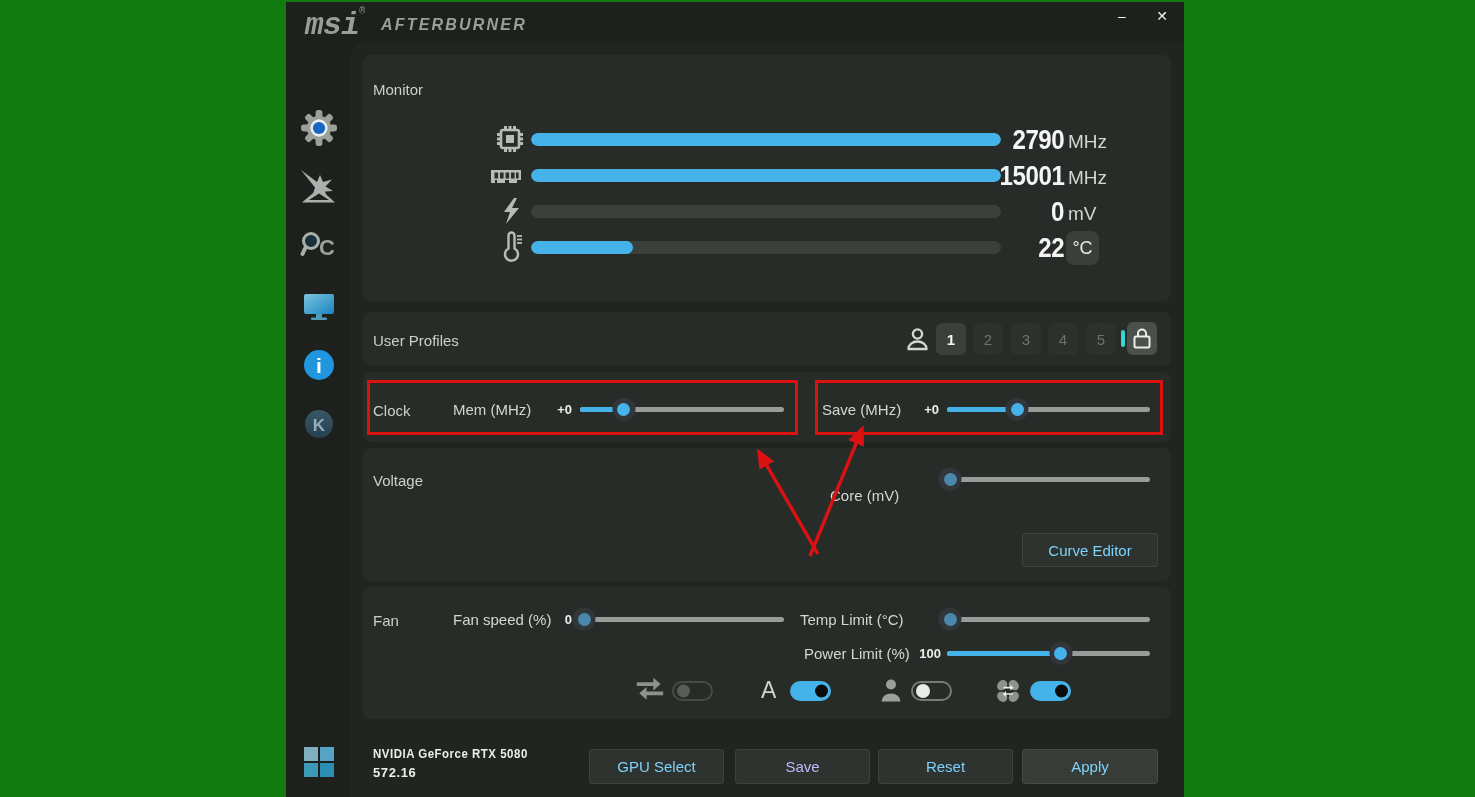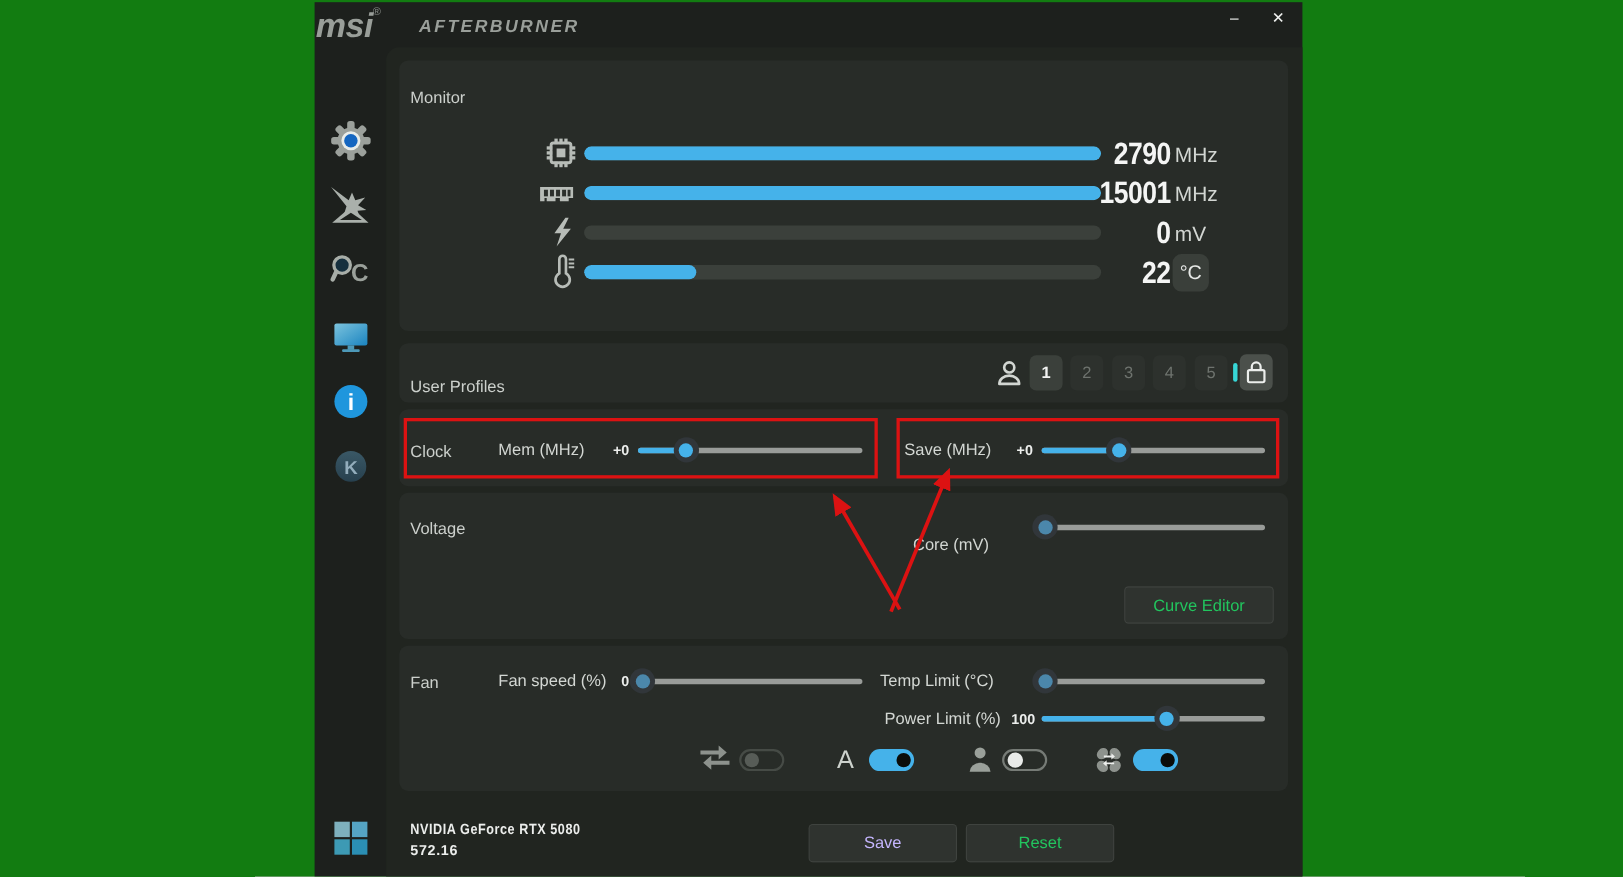--- a/index.html
+++ b/index.html
@@ -45,21 +45,21 @@
   
   .sl-track{height:5px;border-radius:3px;background:#999c99;}
   .sl-fill{position:absolute;left:0;top:0;height:5px;border-radius:3px;background:#45b2ea;}
   .sl-knob{position:absolute;top:50%;width:23px;height:23px;border-radius:50%;
     background:#31363a;transform:translate(-50%,-50%);}
   .sl-knob::after{content:"";position:absolute;left:50%;top:50%;width:13px;height:13px;
     border-radius:50%;background:#45b2ea;transform:translate(-50%,-50%);}
   .sl-knob.dim::after{background:#4b87ab;}
   
   .btn{background:#2f332f;border:1px solid rgba(255,255,255,0.08);border-radius:4px;
-    display:flex;align-items:center;justify-content:center;font-size:15px;color:#22c55e;}
+    display:flex;align-items:center;justify-content:center;font-size:15px;color:#7dd3fc;}
   .btn.lighter{background:#383c38;}
   .btn.disabled{color:#c4b5fd;}
   
   .pill{width:41px;height:20px;border-radius:10px;box-sizing:border-box;}
   .pill .knob{position:absolute;top:50%;transform:translateY(-50%);
     width:13px;height:13px;border-radius:50%;}
   .pill.on{background:#45b2ea;}
   .pill.on .knob{right:3px;background:#0b0d0b;}
   .pill.off-dim{border:2px solid #464b46;}
   .pill.off-dim .knob{left:3px;background:#575c57;}
@@ -72,21 +72,21 @@
   svg text{font-family:"Liberation Sans",sans-serif;}
 </style>
 </head>
 <body>
 
 <div id="stage">
 
   <div id="win" class="abs"></div>
   <div id="content-wrap" class="abs"></div>
 
-  <div class="abs" style="left:287px;top:6px;">
+  <div class="abs" style="left:305px;top:6px;font-family:Liberation Mono, monospace;">
     <span class="brand-msi">msi</span><span class="brand-sup">®</span>
   </div>
   <div class="abs brand-app" style="left:381px;top:17px;">AFTERBURNER</div>
   <div class="abs winbtn" style="left:1105px;top:3px;">–</div>
   <div class="abs winbtn" style="left:1145px;top:3px;">✕</div>
 
   <div class="abs side-ic" style="left:297px;top:106px;">
     <svg width="38" height="38" viewBox="0 0 36 36">
       <g fill="#9ba09b">
         <circle cx="18" cy="18" r="11.5"></circle>
@@ -231,21 +231,21 @@
       </g>
     </svg>
   </div>
   <div class="abs bar-track" style="left:531px;top:241px;width:470px;">
     <div class="bar-fill" style="width: 21.7%;"></div>
   </div>
   <div class="abs mon-val" style="left:944px;top:234px;width:120px;"><span>22</span></div>
   <div class="abs unit-badge" style="left:1066px;top:231px;">°C</div>
 
   <div class="abs panel" style="top:312px;height:54px;"></div>
-  <div class="abs panel-title" style="left:373px;top:343px;">User Profiles</div>
+  <div class="abs panel-title" style="left:373px;top:332px;">User Profiles</div>
   <div class="abs" style="left:904px;top:326px;">
     <svg width="27" height="27" viewBox="0 0 27 27">
       <g stroke="#d2d6d2" stroke-width="2.4" fill="none">
         <circle cx="13.5" cy="8" r="4.6"></circle>
         <path d="M4.5 23 a9 7.5 0 0 1 18 0 Z" stroke-linejoin="round"></path>
       </g>
     </svg>
   </div>
   <div class="abs pbtn active" style="left:936px;top:323px;">1</div>
   <div class="abs pbtn" style="left:973px;top:323px;">2</div>
@@ -356,22 +356,24 @@
         <path d="M21 17.6 h-9.5 v2.8 l-4.5 -4 4.5 -4 v2.8 h9.5 Z" transform="scale(0.72) translate(6.6,8.6)"></path>
       </g>
     </svg>
   </div>
   <div class="abs pill on" style="left:1030px;top:681px;">
     <div class="knob"></div>
   </div>
 
   <div class="abs gpu-name" style="left:373px;top:746px;transform:scaleX(0.85);transform-origin:0 50%;">NVIDIA GeForce RTX 5080</div>
   <div class="abs gpu-name" style="left:373px;top:765px;font-size:13px;">572.16</div>
+  <div class="abs btn" style="left:589px;top:749px;width:133px;height:33px;">GPU Select</div>
   <div class="abs btn disabled" style="left:735px;top:749px;width:133px;height:33px;">Save</div>
   <div class="abs btn" style="left:878px;top:749px;width:133px;height:33px;">Reset</div>
+  <div class="abs btn lighter" style="left:1022px;top:749px;width:134px;height:33px;">Apply</div>
 
   <div class="abs anno-box" style="left:367px;top:380px;width:431px;height:55px;"></div>
   <div class="abs anno-box" style="left:815px;top:380px;width:348px;height:55px;"></div>
   <svg class="abs" style="left:0;top:0;pointer-events:none;" width="1475" height="797">
     <defs>
       <marker id="arrowhead" markerWidth="5.8" markerHeight="5" refX="4.6" refY="2.5" orient="auto">
         <path d="M0 0 L5.8 2.5 L0 5 Z" fill="#dc1212"></path>
       </marker>
     </defs>
     <line x1="818" y1="554" x2="759" y2="452" stroke="#dc1212" stroke-width="3.4" marker-end="url(#arrowhead)"></line>

